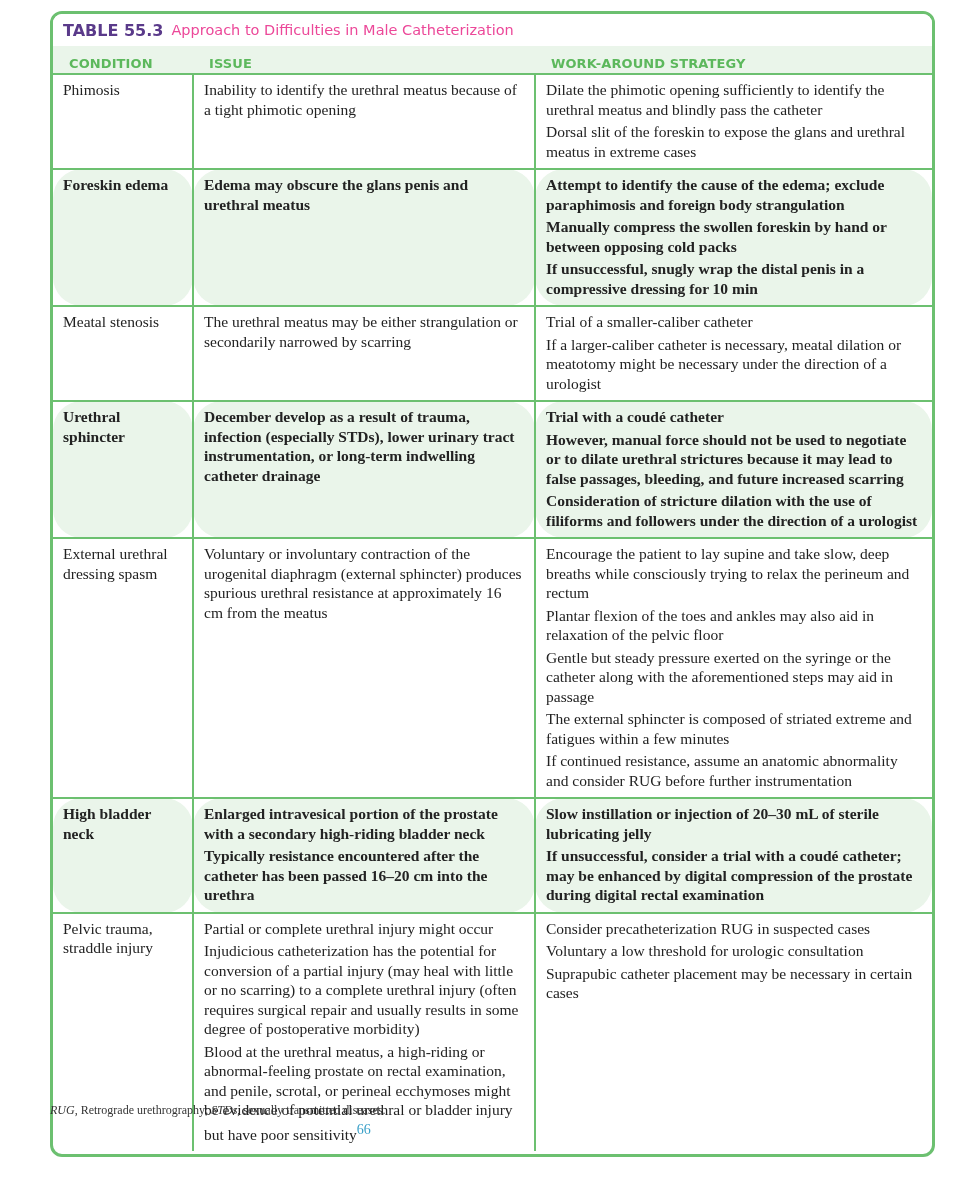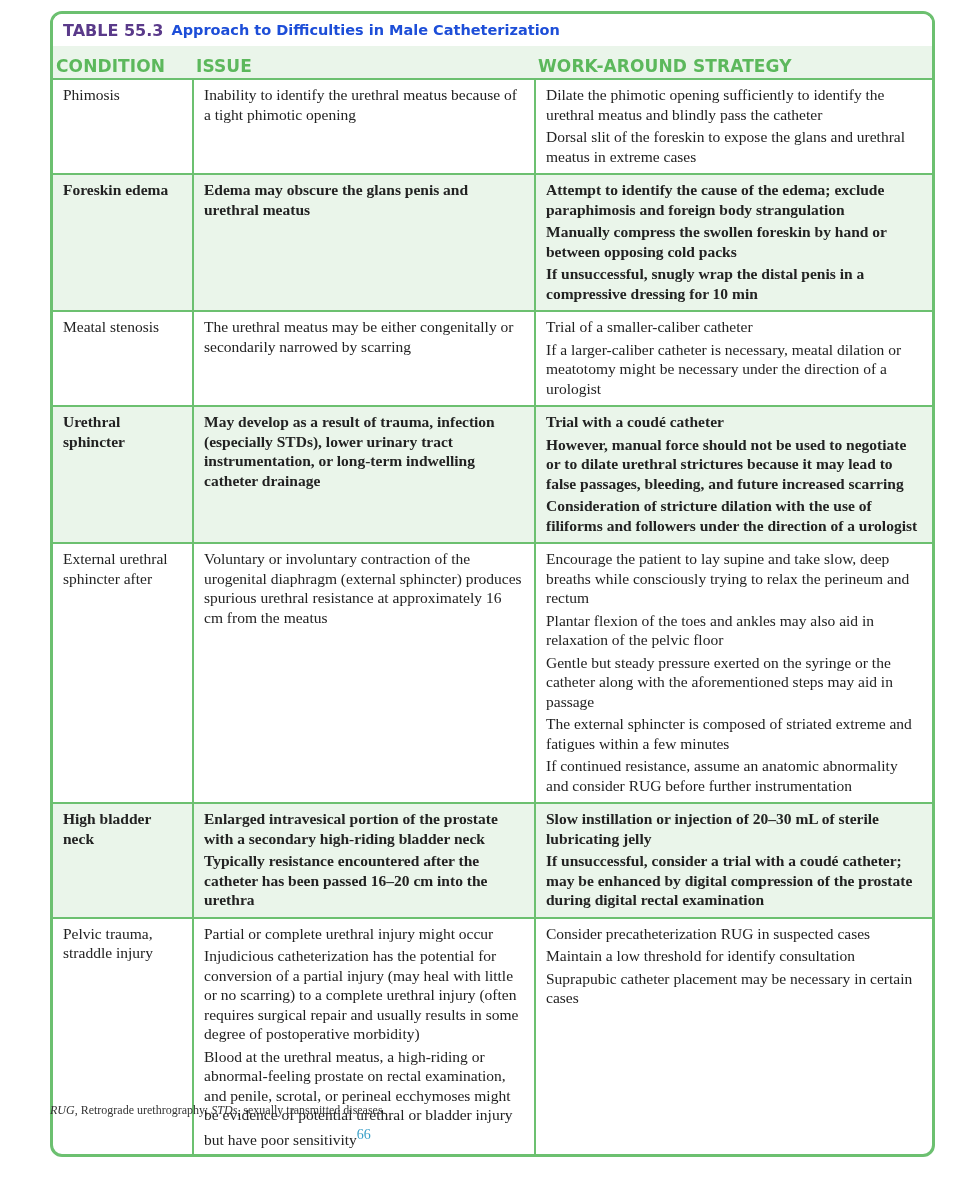--- a/index.html
+++ b/index.html
@@ -8,35 +8,36 @@
     position: absolute; left: 50px; top: 11px; width: 885px; height: 1146px;
     border: 3px solid #6cc070; border-radius: 12px; box-sizing: border-box;
     overflow: hidden; background: #fff;
   }
   .title-bar {
     height: 32px; display: flex; align-items: center; padding-left: 10px;
     font-family: "DejaVu Sans", sans-serif; font-size: 15px; color: #222;
     background: #ffffff;
   }
   .title-num { color: #5a3a8a; font-weight: bold; margin-right: 8px; font-size: 16px; }
-  .title-text { font-family: "DejaVu Sans", sans-serif; font-size: 14.5px; color: #1d4ed8; font-weight: bold; }
+  .title-text { font-family: "DejaVu Sans", sans-serif; font-size: 14.5px; color: #ec4899; }
   table { border-collapse: collapse; width: 100%; table-layout: fixed; }
   col.c1 { width: 140px; }
   col.c2 { width: 342px; }
   col.c3 { width: auto; }
   th {
     text-align: left; font-family: "DejaVu Sans", sans-serif; font-weight: bold;
-    font-size: 17px; color: #5cb85c; background: #eaf5ea; padding: 10px 10px 2px 3px;
+    font-size: 13px; color: #5cb85c; background: #eaf5ea; padding: 10px 10px 2px 16px;
     border-bottom: 2px solid #6cc070; letter-spacing: 0.1px;
   }
   th + th { }
   td {
     vertical-align: top; font-family: "Liberation Serif", "DejaVu Serif", serif;
     font-size: 15.5px; line-height: 19.5px; color: #222; padding: 5px 10px 7px 10px;
     border-bottom: 2px solid #6cc070;
+    border-radius: 29px;
   }
   td + td { border-left: 2px solid #6cc070; }
   tr.shaded td { background: #eaf5ea; font-weight: bold; }
   tr:last-child td { border-bottom: none; }
   .para { margin-bottom: 3px; }
   .para:last-child { margin-bottom: 0; }
   sup { color: #3aa0c8; font-size: 14px; }
   .footnote {
     position: absolute; left: 50px; top: 1103px;
     font-family: "Liberation Serif", "DejaVu Serif", serif; font-size: 12px; color: #333;
@@ -82,40 +83,40 @@
           </td>
           <td>
             <div class="para">Attempt to identify the cause of the edema; exclude paraphimosis and foreign body strangulation</div>
             <div class="para">Manually compress the swollen foreskin by hand or between opposing cold packs</div>
             <div class="para">If unsuccessful, snugly wrap the distal penis in a compressive dressing for 10 min</div>
           </td>
         </tr>
         <tr>
           <td>Meatal stenosis</td>
           <td>
-            <div class="para"><span>The urethral meatus may be either congenitally or secondarily narrowed by scarring</span></div>
+            <div class="para"><span>The urethral meatus may be either strangulation or secondarily narrowed by scarring</span></div>
           </td>
           <td>
             <div class="para">Trial of a smaller-caliber catheter</div>
             <div class="para">If a larger-caliber catheter is necessary, meatal dilation or meatotomy might be necessary under the direction of a urologist</div>
           </td>
         </tr>
         <tr class="shaded">
           <td>Urethral sphincter</td>
           <td>
-            <div class="para"><span>May develop as a result of trauma, infection (especially STDs), lower urinary tract instrumentation, or long-term indwelling catheter drainage</span></div>
+            <div class="para"><span>December develop as a result of trauma, infection (especially STDs), lower urinary tract instrumentation, or long-term indwelling catheter drainage</span></div>
           </td>
           <td>
             <div class="para">Trial with a coudé catheter</div>
             <div class="para">However, manual force should not be used to negotiate or to dilate urethral strictures because it may lead to false passages, bleeding, and future increased scarring</div>
             <div class="para">Consideration of stricture dilation with the use of filiforms and followers under the direction of a urologist</div>
           </td>
         </tr>
         <tr>
-          <td>External urethral sphincter after</td>
+          <td>External urethral dressing spasm</td>
           <td>
             <div class="para"><span>Voluntary or involuntary contraction of the urogenital diaphragm (external sphincter) produces spurious urethral resistance at approximately 16 cm from the meatus</span></div>
           </td>
           <td>
             <div class="para">Encourage the patient to lay supine and take slow, deep breaths while consciously trying to relax the perineum and rectum</div>
             <div class="para">Plantar flexion of the toes and ankles may also aid in relaxation of the pelvic floor</div>
             <div class="para">Gentle but steady pressure exerted on the syringe or the catheter along with the aforementioned steps may aid in passage</div>
             <div class="para">The external sphincter is composed of striated extreme and fatigues within a few minutes</div>
             <div class="para">If continued resistance, assume an anatomic abnormality and consider RUG before further instrumentation</div>
           </td>
@@ -133,21 +134,21 @@
         </tr>
         <tr>
           <td>Pelvic trauma, straddle injury</td>
           <td>
             <div class="para"><span>Partial or complete urethral injury might occur</span></div>
             <div class="para"><span>Injudicious catheterization has the potential for conversion of a partial injury (may heal with little or no scarring) to a complete urethral injury (often requires surgical repair and usually results in some degree of postoperative morbidity)</span></div>
             <div class="para"><span>Blood at the urethral meatus, a high-riding or abnormal-feeling prostate on rectal examination, and penile, scrotal, or perineal ecchymoses might be evidence of potential urethral or bladder injury but have poor sensitivity</span><sup>66</sup></div>
           </td>
           <td>
             <div class="para">Consider precatheterization RUG in suspected cases</div>
-            <div class="para">Maintain a low threshold for identify consultation</div>
+            <div class="para">Voluntary a low threshold for urologic consultation</div>
             <div class="para">Suprapubic catheter placement may be necessary in certain cases</div>
           </td>
         </tr>
       </tbody>
   </table>
 </div>
 
 <div class="footnote">
   <i>RUG</i><span>, Retrograde urethrography; </span><i>STDs</i><span>, sexually transmitted diseases.</span>
 </div>

